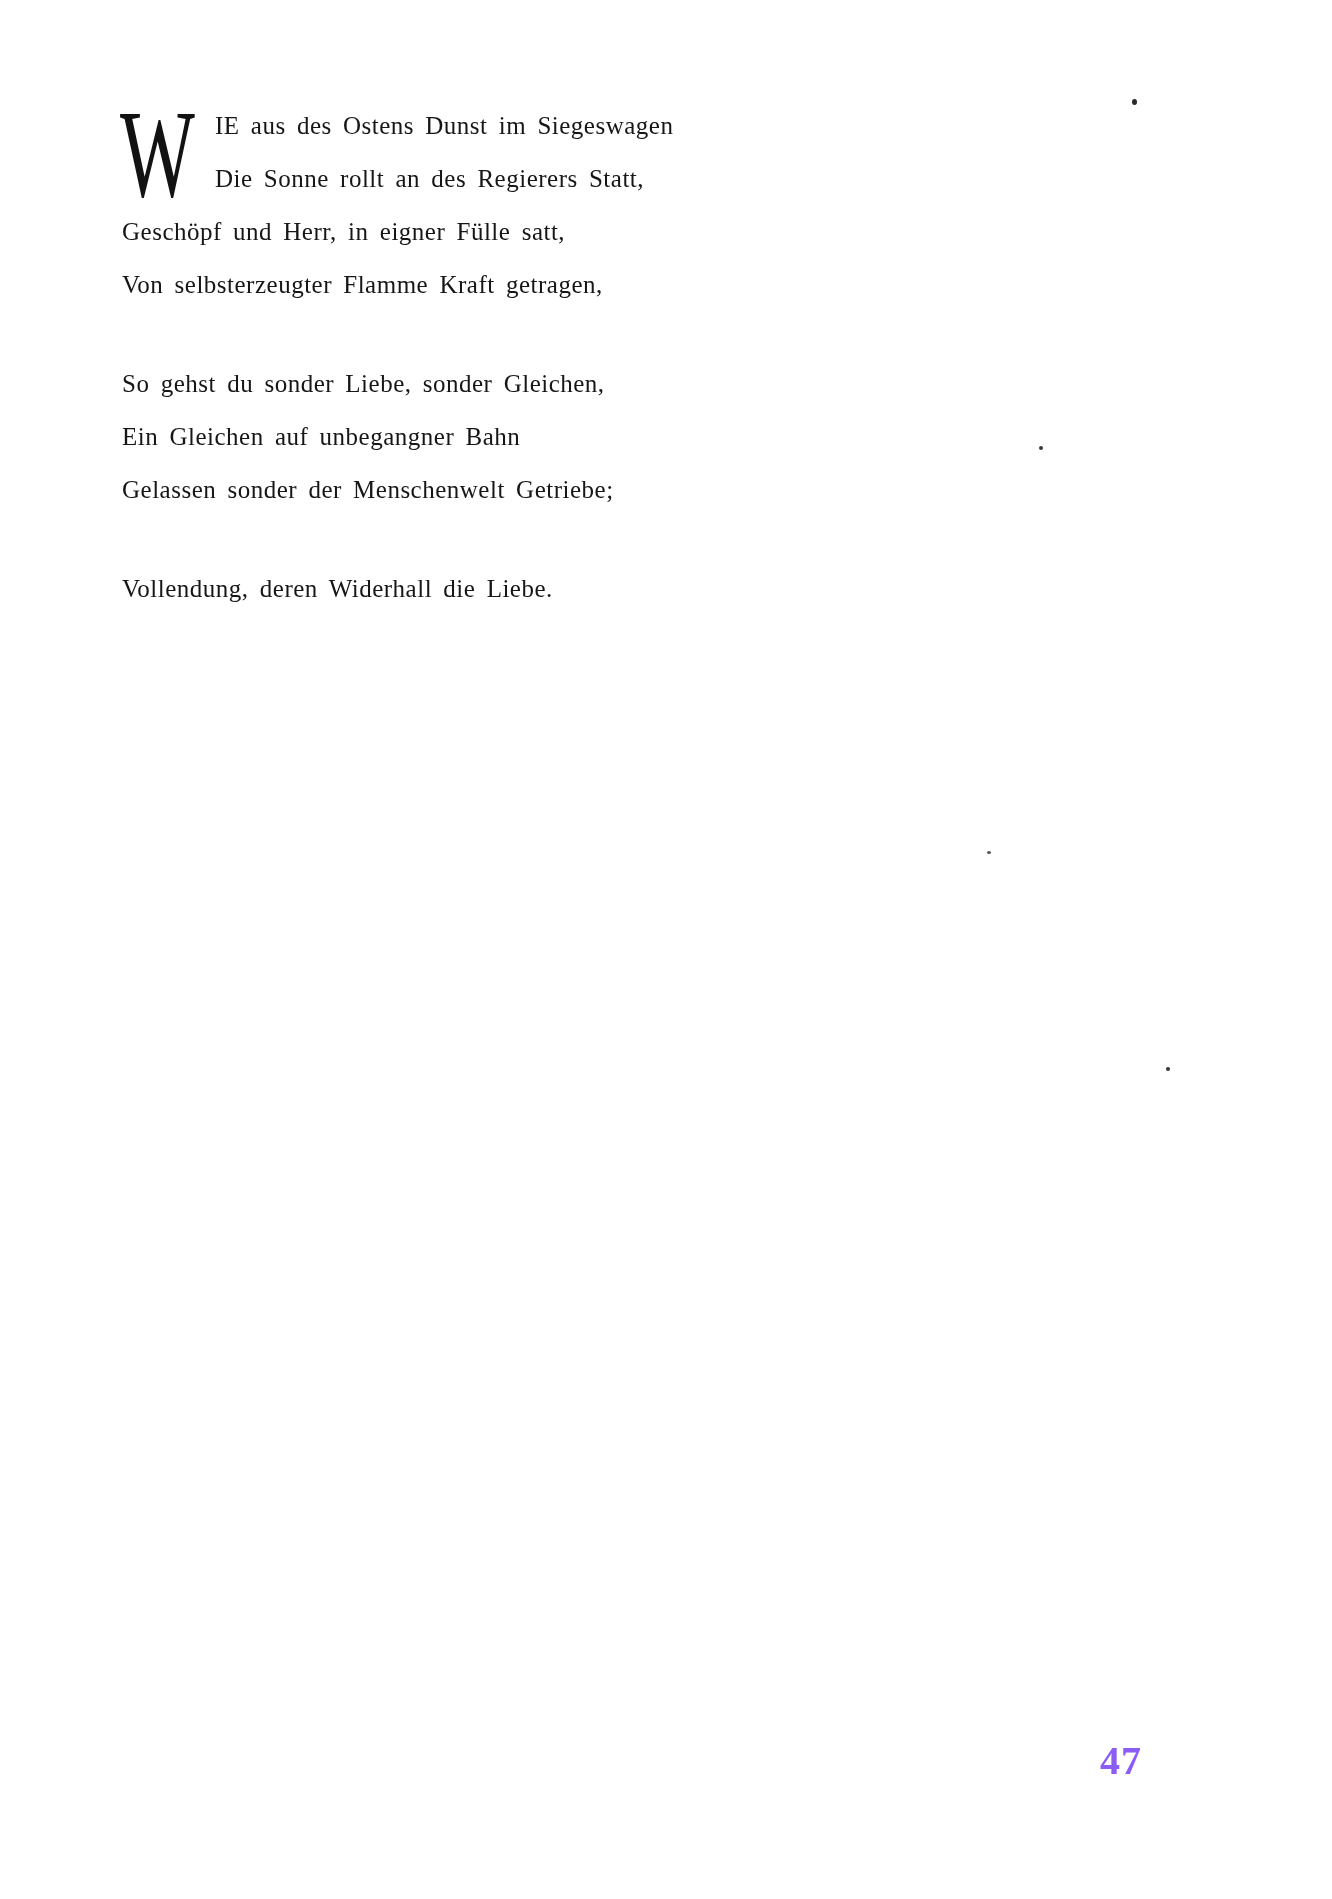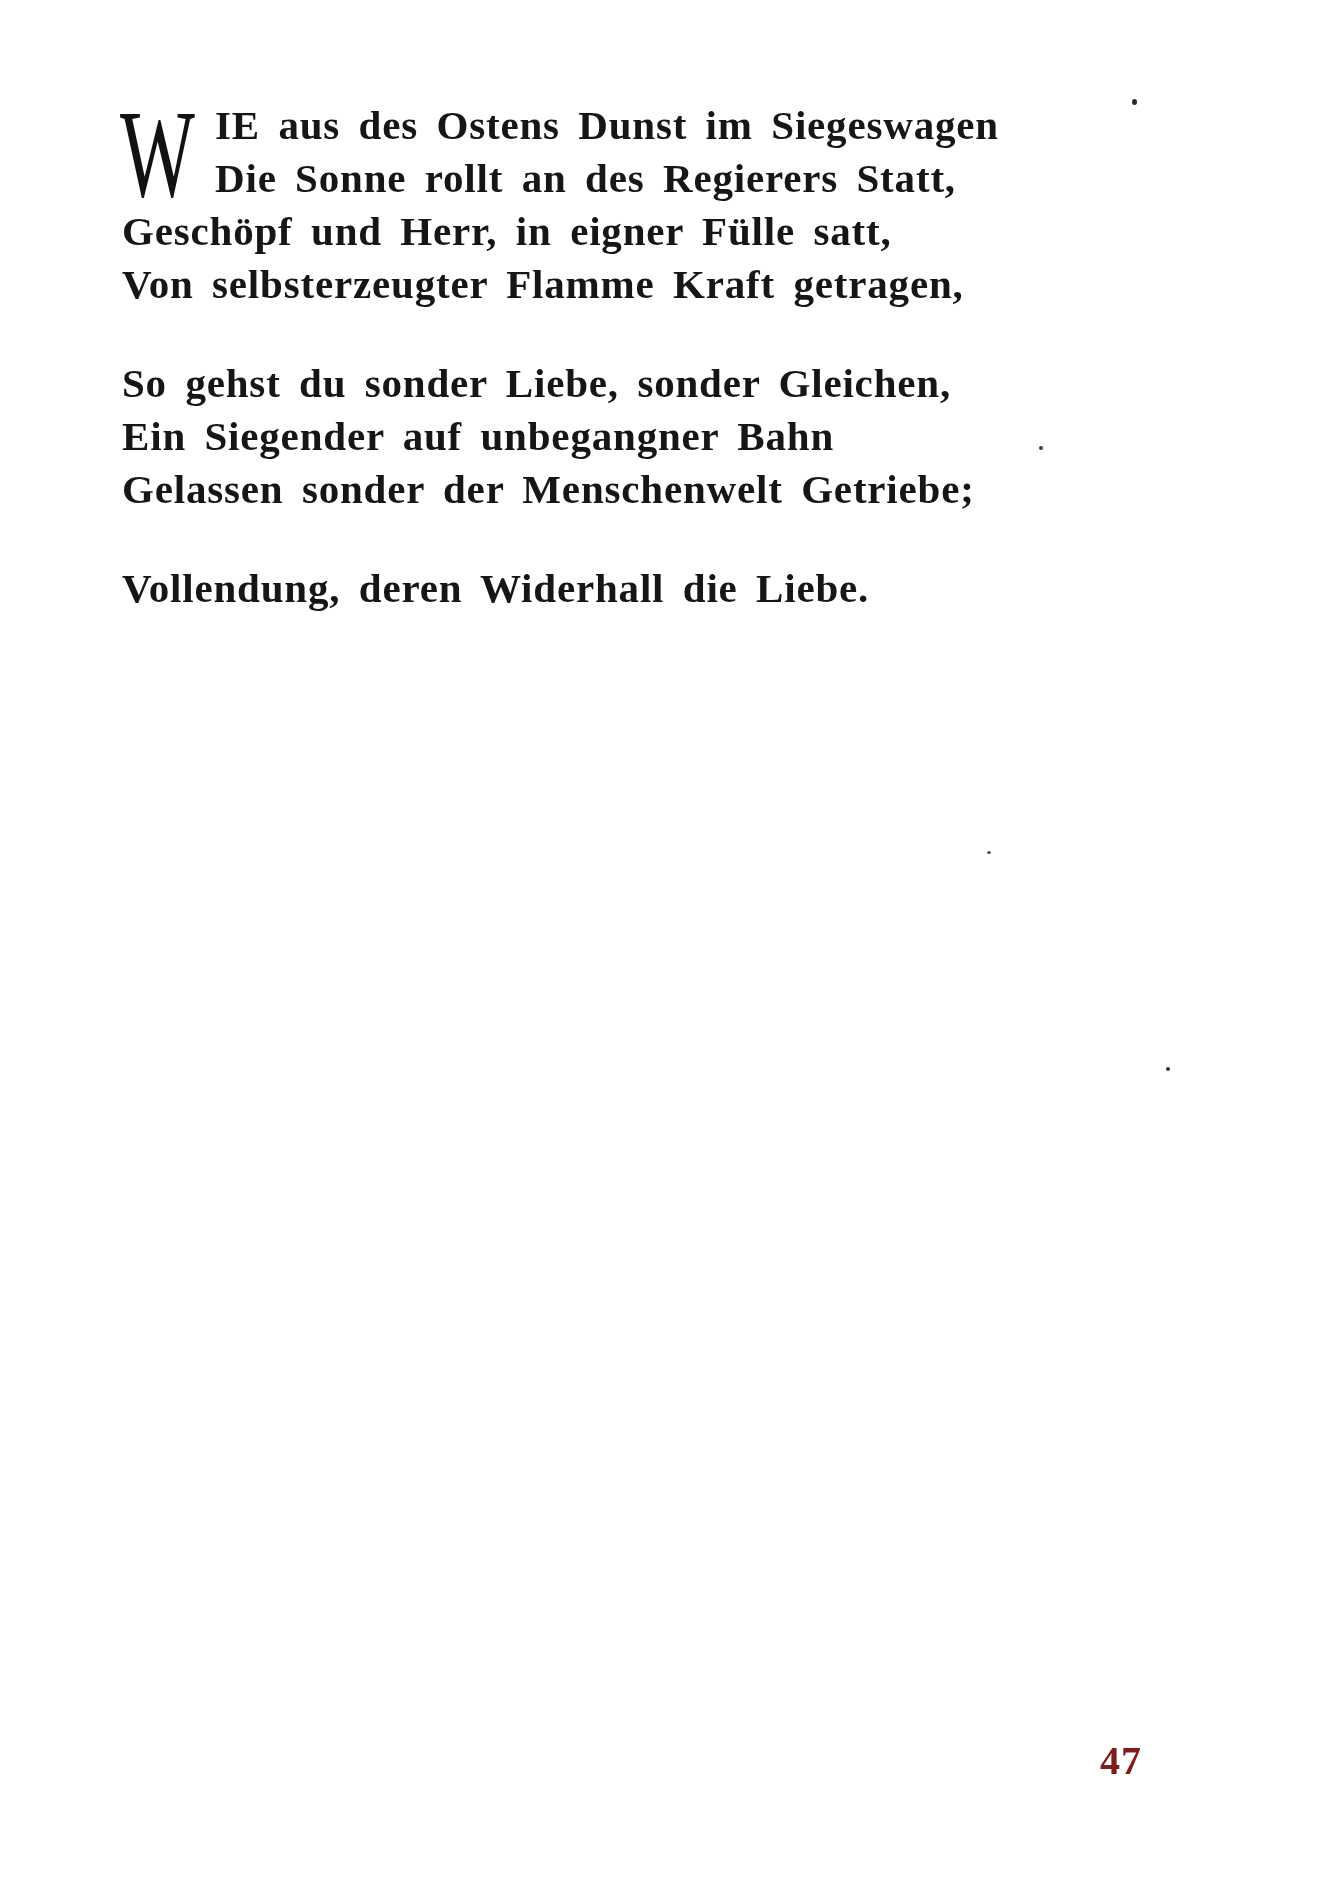--- a/index.html
+++ b/index.html
@@ -24,26 +24,25 @@
   }
   .stanza {
     margin: 0 0 46px 0;
   }
   .stanza::after {
     content: "";
     display: block;
     clear: both;
   }
   .vline {
-    font-size: 41px;
+    font-size: 25px;
     line-height: 53px;
     white-space: nowrap;
     word-spacing: 0.18em;
     letter-spacing: 0.02em;
-    font-weight: bold;
   }
   .dropcap {
     float: left;
     width: 78px;
     height: 104px;
     margin-right: 15px;
     position: relative;
   }
   .dropcap span {
     position: absolute;
@@ -56,21 +55,21 @@
     transform-origin: 0 0;
     color: #121212;
   }
   .page-number {
     position: absolute;
     left: 1100px;
     top: 1737px;
     font-size: 40px;
     font-weight: bold;
     letter-spacing: 1px;
-    color: #7f1d1d;
+    color: #8b5cf6;
   }
   .speck {
     position: absolute;
     border-radius: 50%;
   }
   .speck-1 { left: 1132px; top: 99px;   width: 5px; height: 6px; background: #2a2a2a; }
   .speck-2 { left: 1039px; top: 446px;  width: 4px; height: 4px; background: #3a3a3a; }
   .speck-3 { left: 987px;  top: 851px;  width: 4px; height: 3px; background: #555555; }
   .speck-4 { left: 1166px; top: 1067px; width: 4px; height: 4px; background: #333333; }
 </style>
@@ -87,21 +86,21 @@
       </div>
       <div class="vline">IE aus des Ostens Dunst im Siegeswagen</div>
       <div class="vline">Die Sonne rollt an des Regierers Statt,</div>
       <div class="vline">Geschöpf und Herr, in eigner Fülle satt,</div>
       <div class="vline">Von selbsterzeugter Flamme Kraft getragen,</div>
     </div>
 
 
     <div class="stanza">
       <div class="vline">So gehst du sonder Liebe, sonder Gleichen,</div>
-      <div class="vline">Ein Siegender auf unbegangner Bahn</div>
+      <div class="vline">Ein Gleichen auf unbegangner Bahn</div>
       <div class="vline">Gelassen sonder der Menschenwelt Getriebe;</div>
     </div>
 
     <div class="stanza">
       <div class="vline">Vollendung, deren Widerhall die Liebe.</div>
     </div>
 
   </div>
 
   <div class="page-number">47</div>

